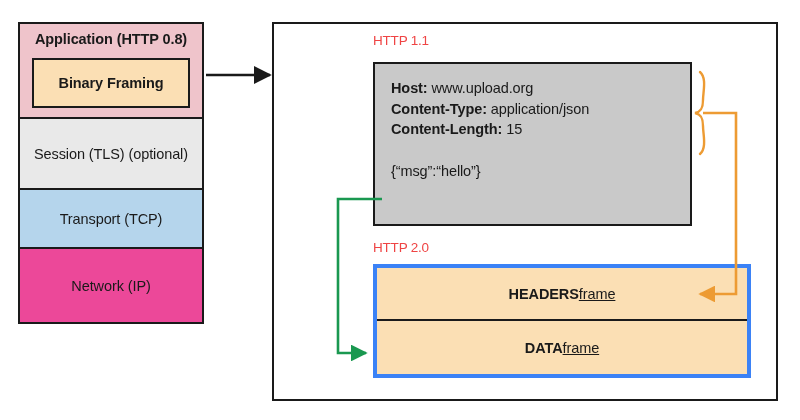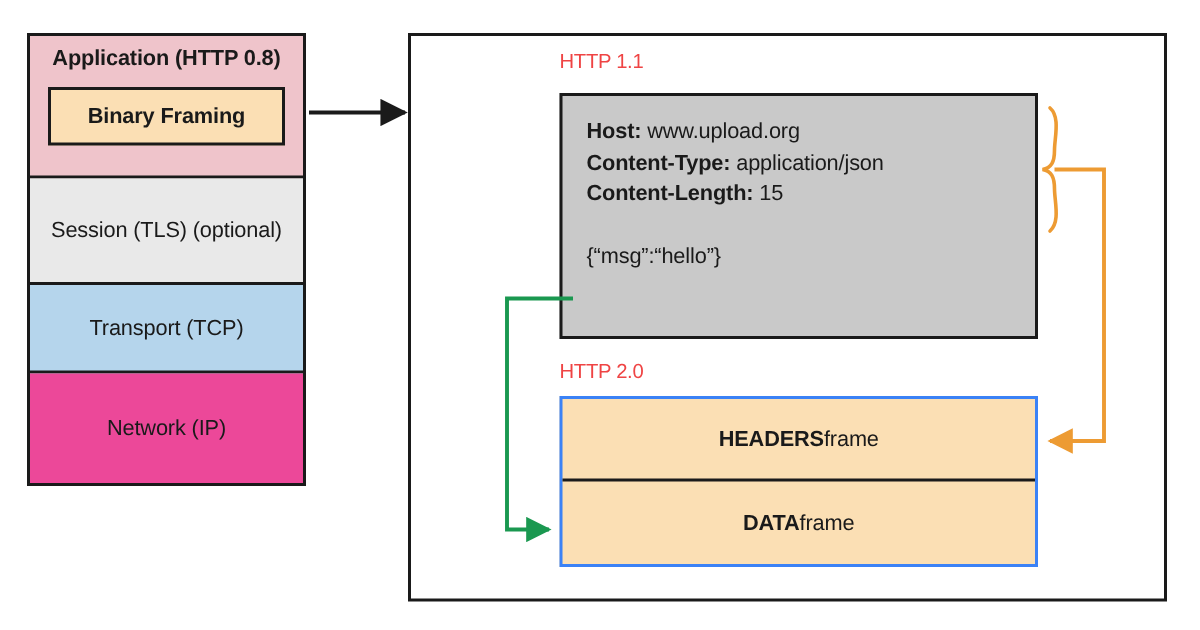--- a/index.html
+++ b/index.html
@@ -64,21 +64,21 @@
     font-size: 14.5px;
     font-weight: normal;
     letter-spacing: -0.1px;
   }
 
   .binary-framing {
     position: absolute;
     left: 12px;
     right: 12px;
     top: 34px;
-    height: 39px;
+    height: 50px;
     background: #fbdfb4;
     border: 2px solid #1a1a1a;
     box-sizing: border-box;
     display: flex;
     align-items: center;
     justify-content: center;
     font-size: 14.5px;
     font-weight: bold;
     letter-spacing: -0.1px;
   }
@@ -129,38 +129,38 @@
     letter-spacing: -0.1px;
     margin-top: 23px;
     white-space: nowrap;
   }
 
   
   .frames {
     position: absolute;
     left: 373px;
     top: 264px;
-    width: 319px;
+    width: 378px;
     height: 114px;
-    border: 2px solid #3b82f6;
+    border: 4px solid #3b82f6;
     box-sizing: border-box;
     background: #fbdfb4;
   }
   .frame {
     height: 50%;
     box-sizing: border-box;
     display: flex;
     align-items: center;
     justify-content: center;
     font-size: 14.5px;
     letter-spacing: -0.1px;
   }
   .frame-headers { border-bottom: 2px solid #1a1a1a; }
   .frame b { font-weight: bold; }
-  .frame .light { font-weight: normal; }
+  .frame .light { font-weight: normal; text-decoration: underline; }
 
   
   #connectors {
     position: absolute;
     left: 0; top: 0;
     width: 800px;
     height: 420px;
     pointer-events: none;
   }
 </style>

